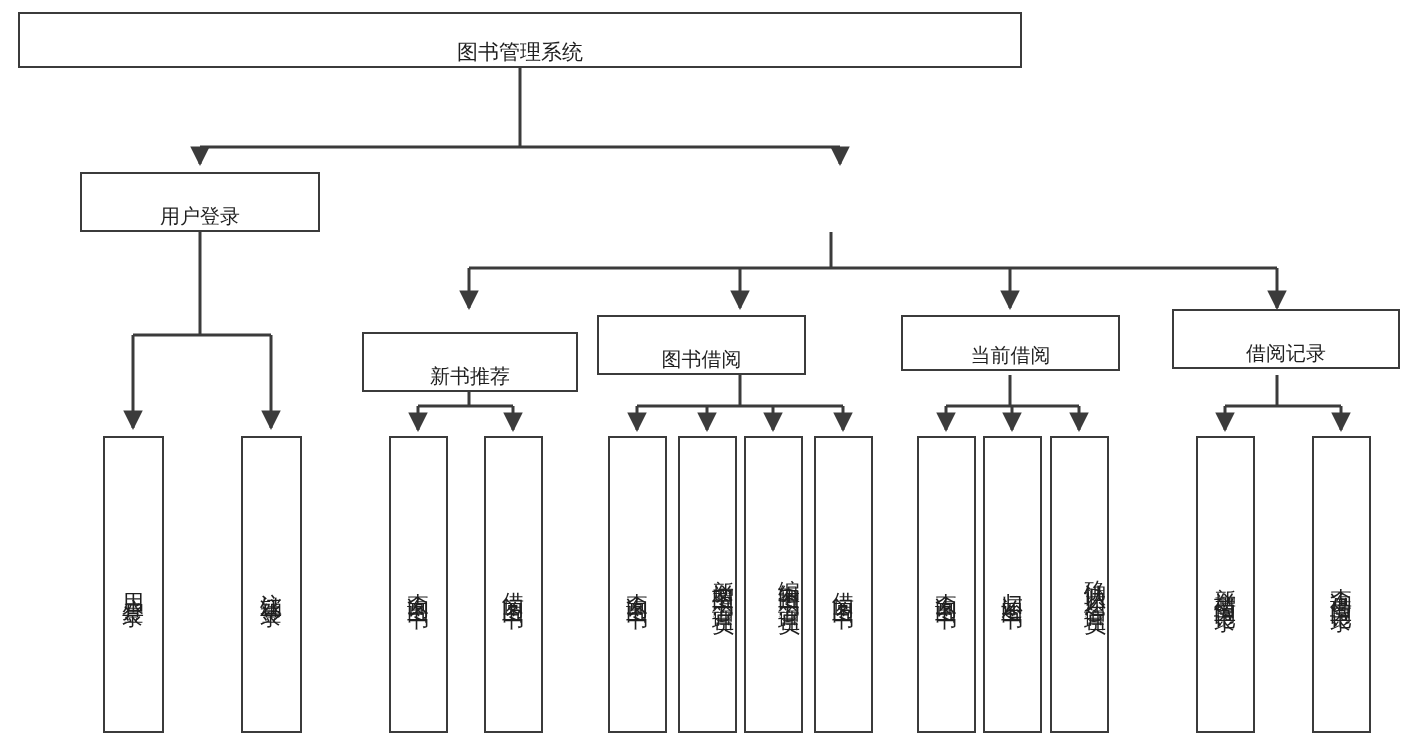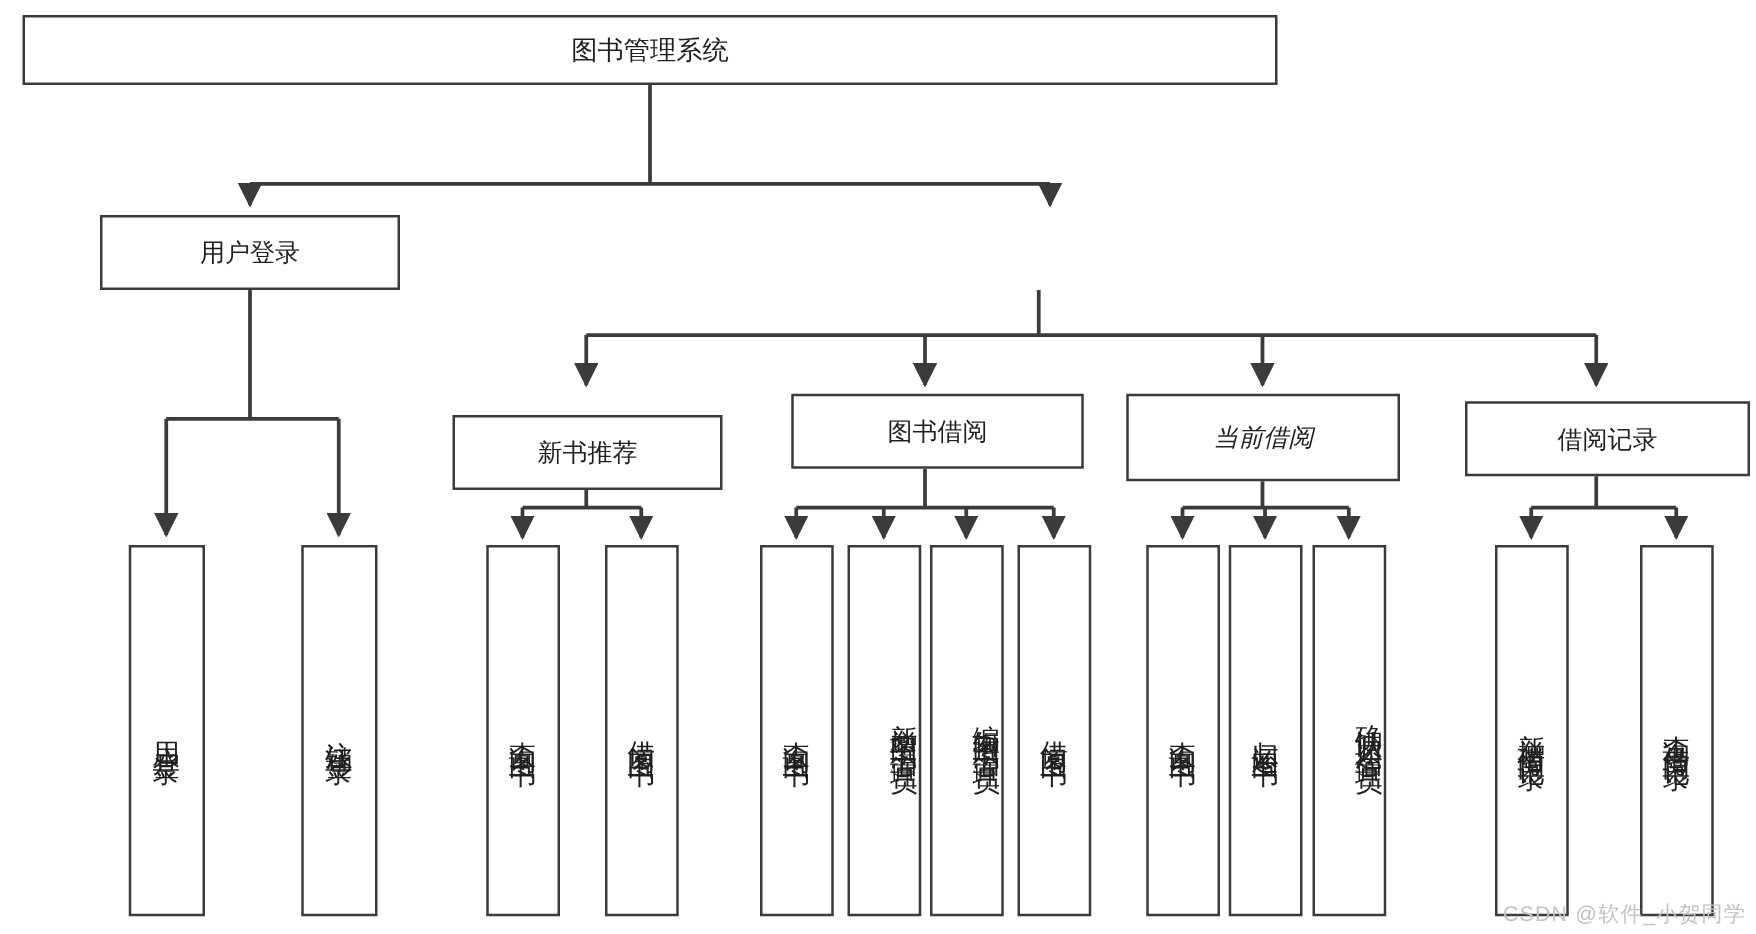--- a/index.html
+++ b/index.html
@@ -25,21 +25,21 @@
     width: 1405px;
     height: 747px;
     pointer-events: none;
   }
   .node {
     position: absolute;
     box-sizing: border-box;
     background: #ffffff;
     border: 2px solid #3b3b3b;
     display: flex;
-    align-items: center;
+    align-items: flex-end;
     justify-content: center;
     color: #1f1f1f;
     z-index: 2;
   }
   .node.root {
     font-size: 21px;
   }
   .node.lvl2 {
     font-size: 20px;
   }
@@ -133,27 +133,27 @@
     <span class="node-label">图书管理系统</span>
   </div>
 
   <div class="node lvl2" style="left:80px; top:172px; width:240px; height:60px;">
     <span class="node-label">用户登录</span>
   </div>
 
   <div class="node lvl3" style="left:362px; top:332px; width:216px; height:60px;">
     <span class="node-label">新书推荐</span>
   </div>
-  <div class="node lvl3" style="left:633px; top:315px; width:234px; height:60px;">
+  <div class="node lvl3" style="left:597px; top:315px; width:209px; height:60px;">
     <span class="node-label">图书借阅</span>
   </div>
-  <div class="node lvl3" style="left:901px; top:315px; width:219px; height:70px;font-style:italic;">
+  <div class="node lvl3" style="left:901px; top:315px; width:219px; height:56px;">
     <span class="node-label">当前借阅</span>
   </div>
-  <div class="node lvl3" style="left:1172px; top:321px; width:228px; height:60px;">
+  <div class="node lvl3" style="left:1172px; top:309px; width:228px; height:60px;">
     <span class="node-label">借阅记录</span>
   </div>
 
   <div class="node leaf" style="left:103px; top:436px; width:61px; height:297px;">
     <span class="node-label">用户登录</span>
   </div>
   <div class="node leaf" style="left:241px; top:436px; width:61px; height:297px;">
     <span class="node-label">注销登录</span>
   </div>
 
@@ -187,15 +187,14 @@
     <span class="node-label">确认归还（管理员）</span>
   </div>
 
   <div class="node leaf" style="left:1196px; top:436px; width:59px; height:297px;">
     <span class="node-label">新增借阅记录</span>
   </div>
   <div class="node leaf" style="left:1312px; top:436px; width:59px; height:297px;">
     <span class="node-label">查询借阅记录</span>
   </div>
 
-  <div class="watermark">CSDN @软件_小贺同学</div>
 
 </div>
 
 </body></html>

